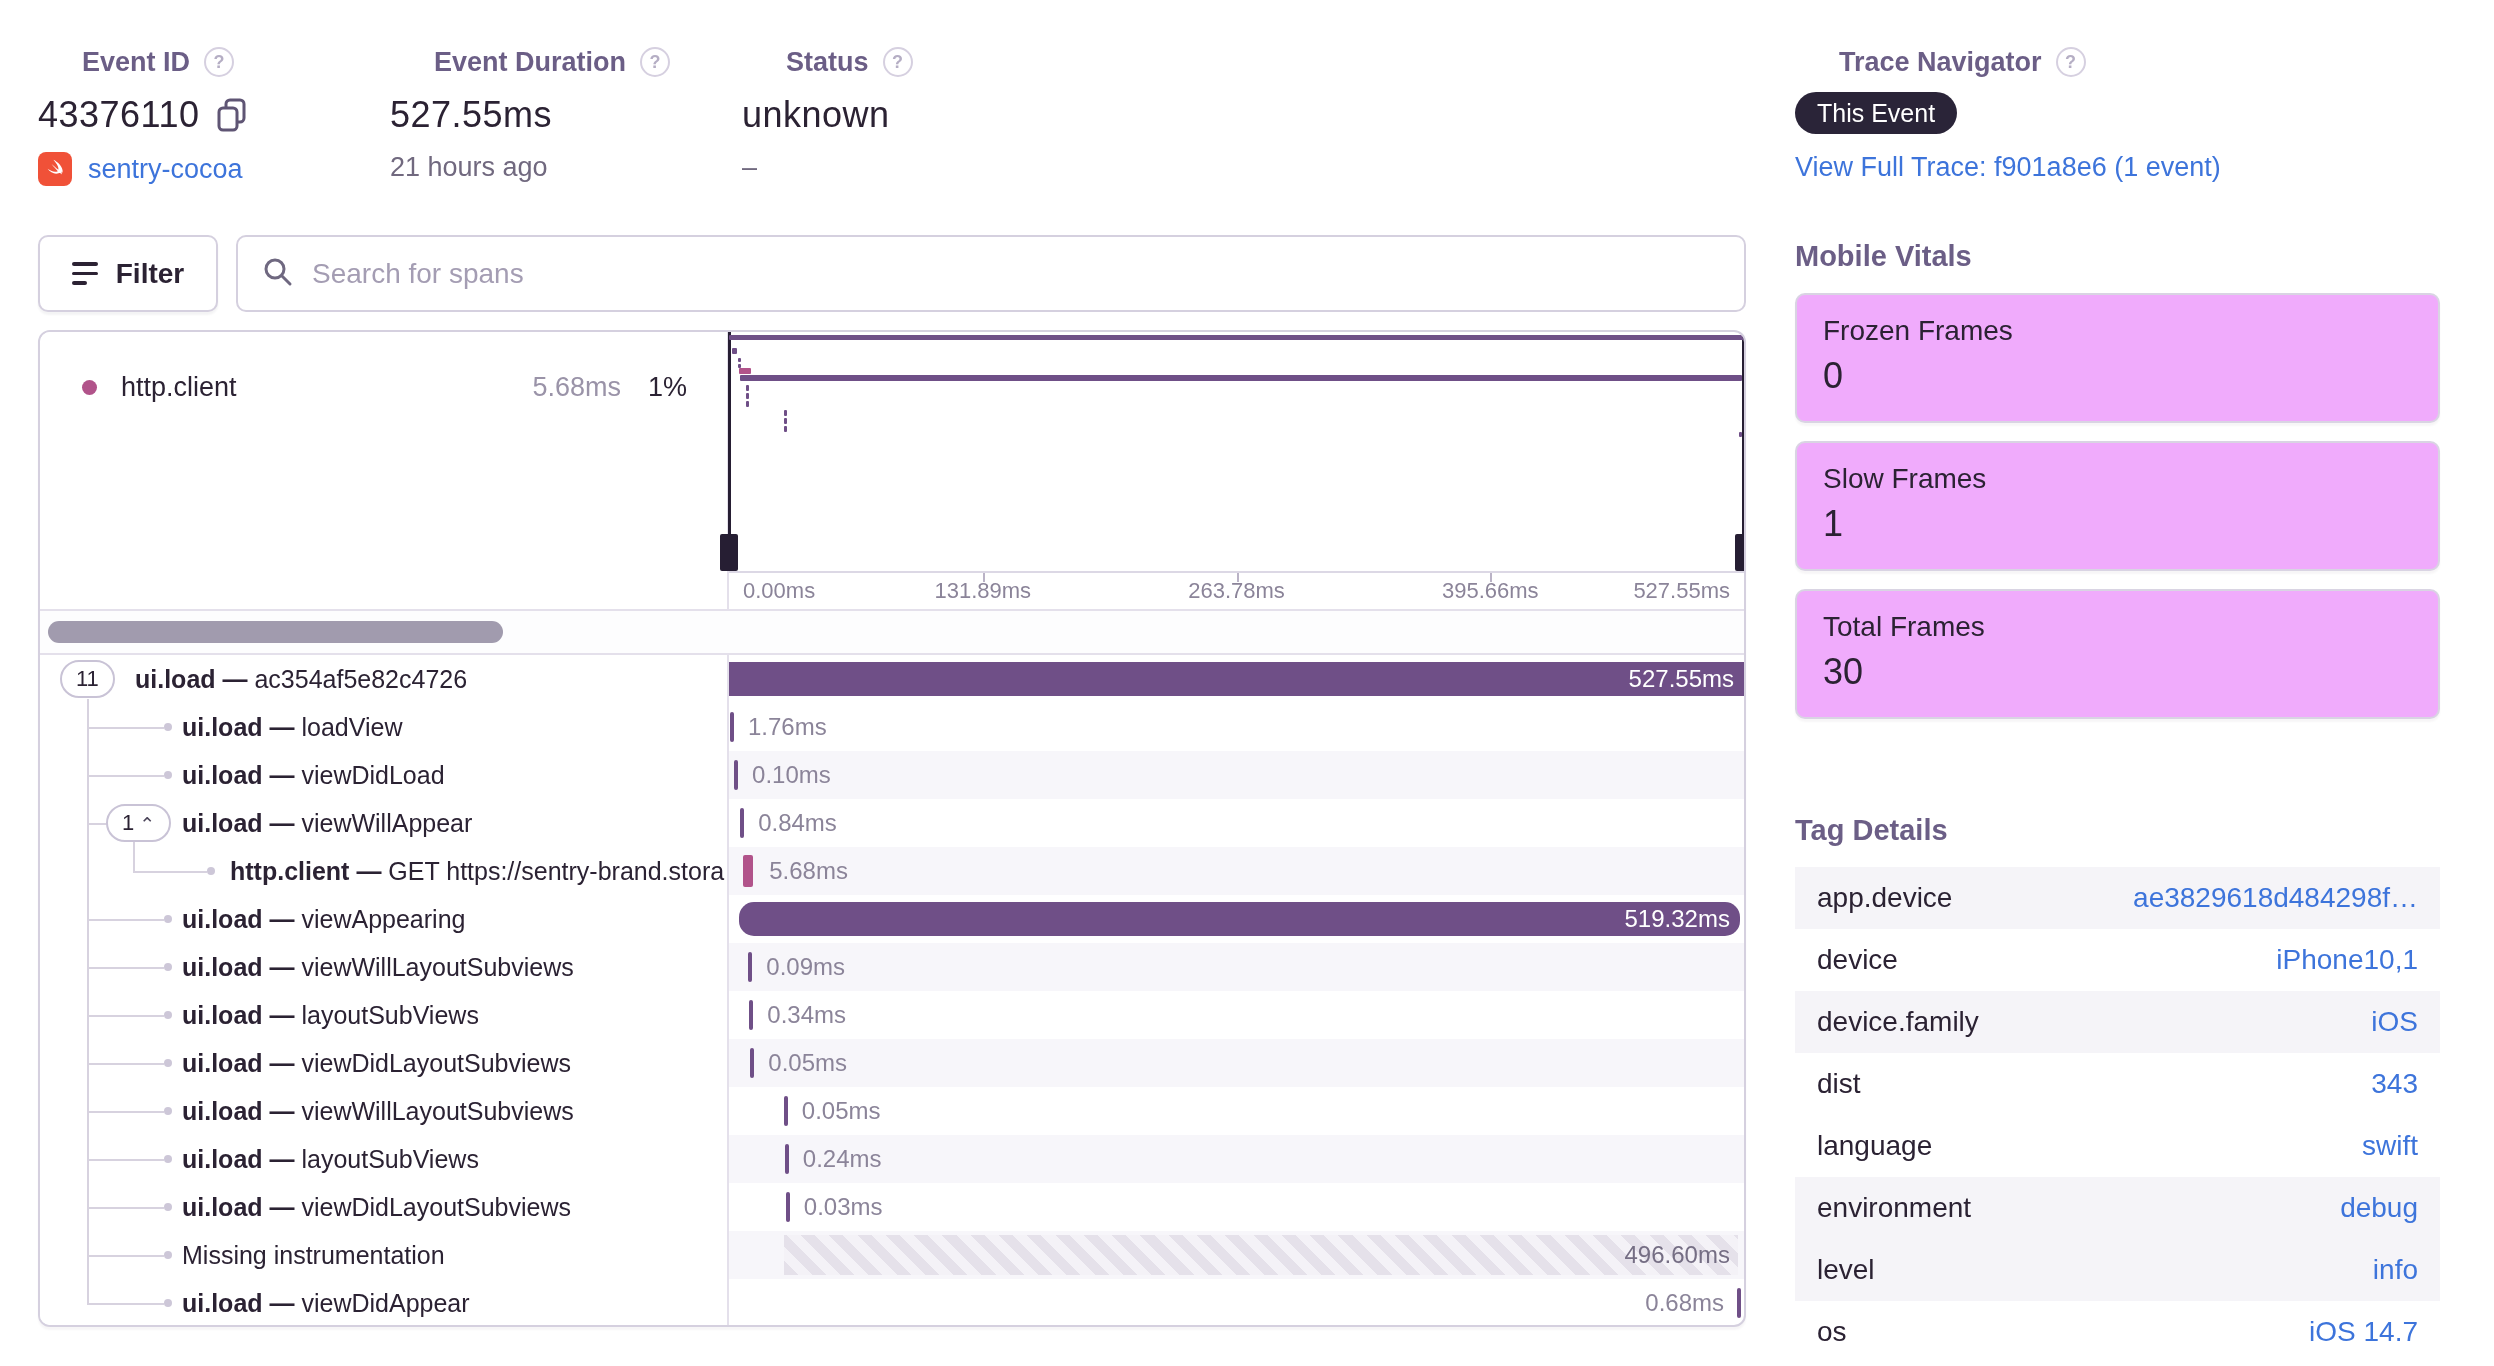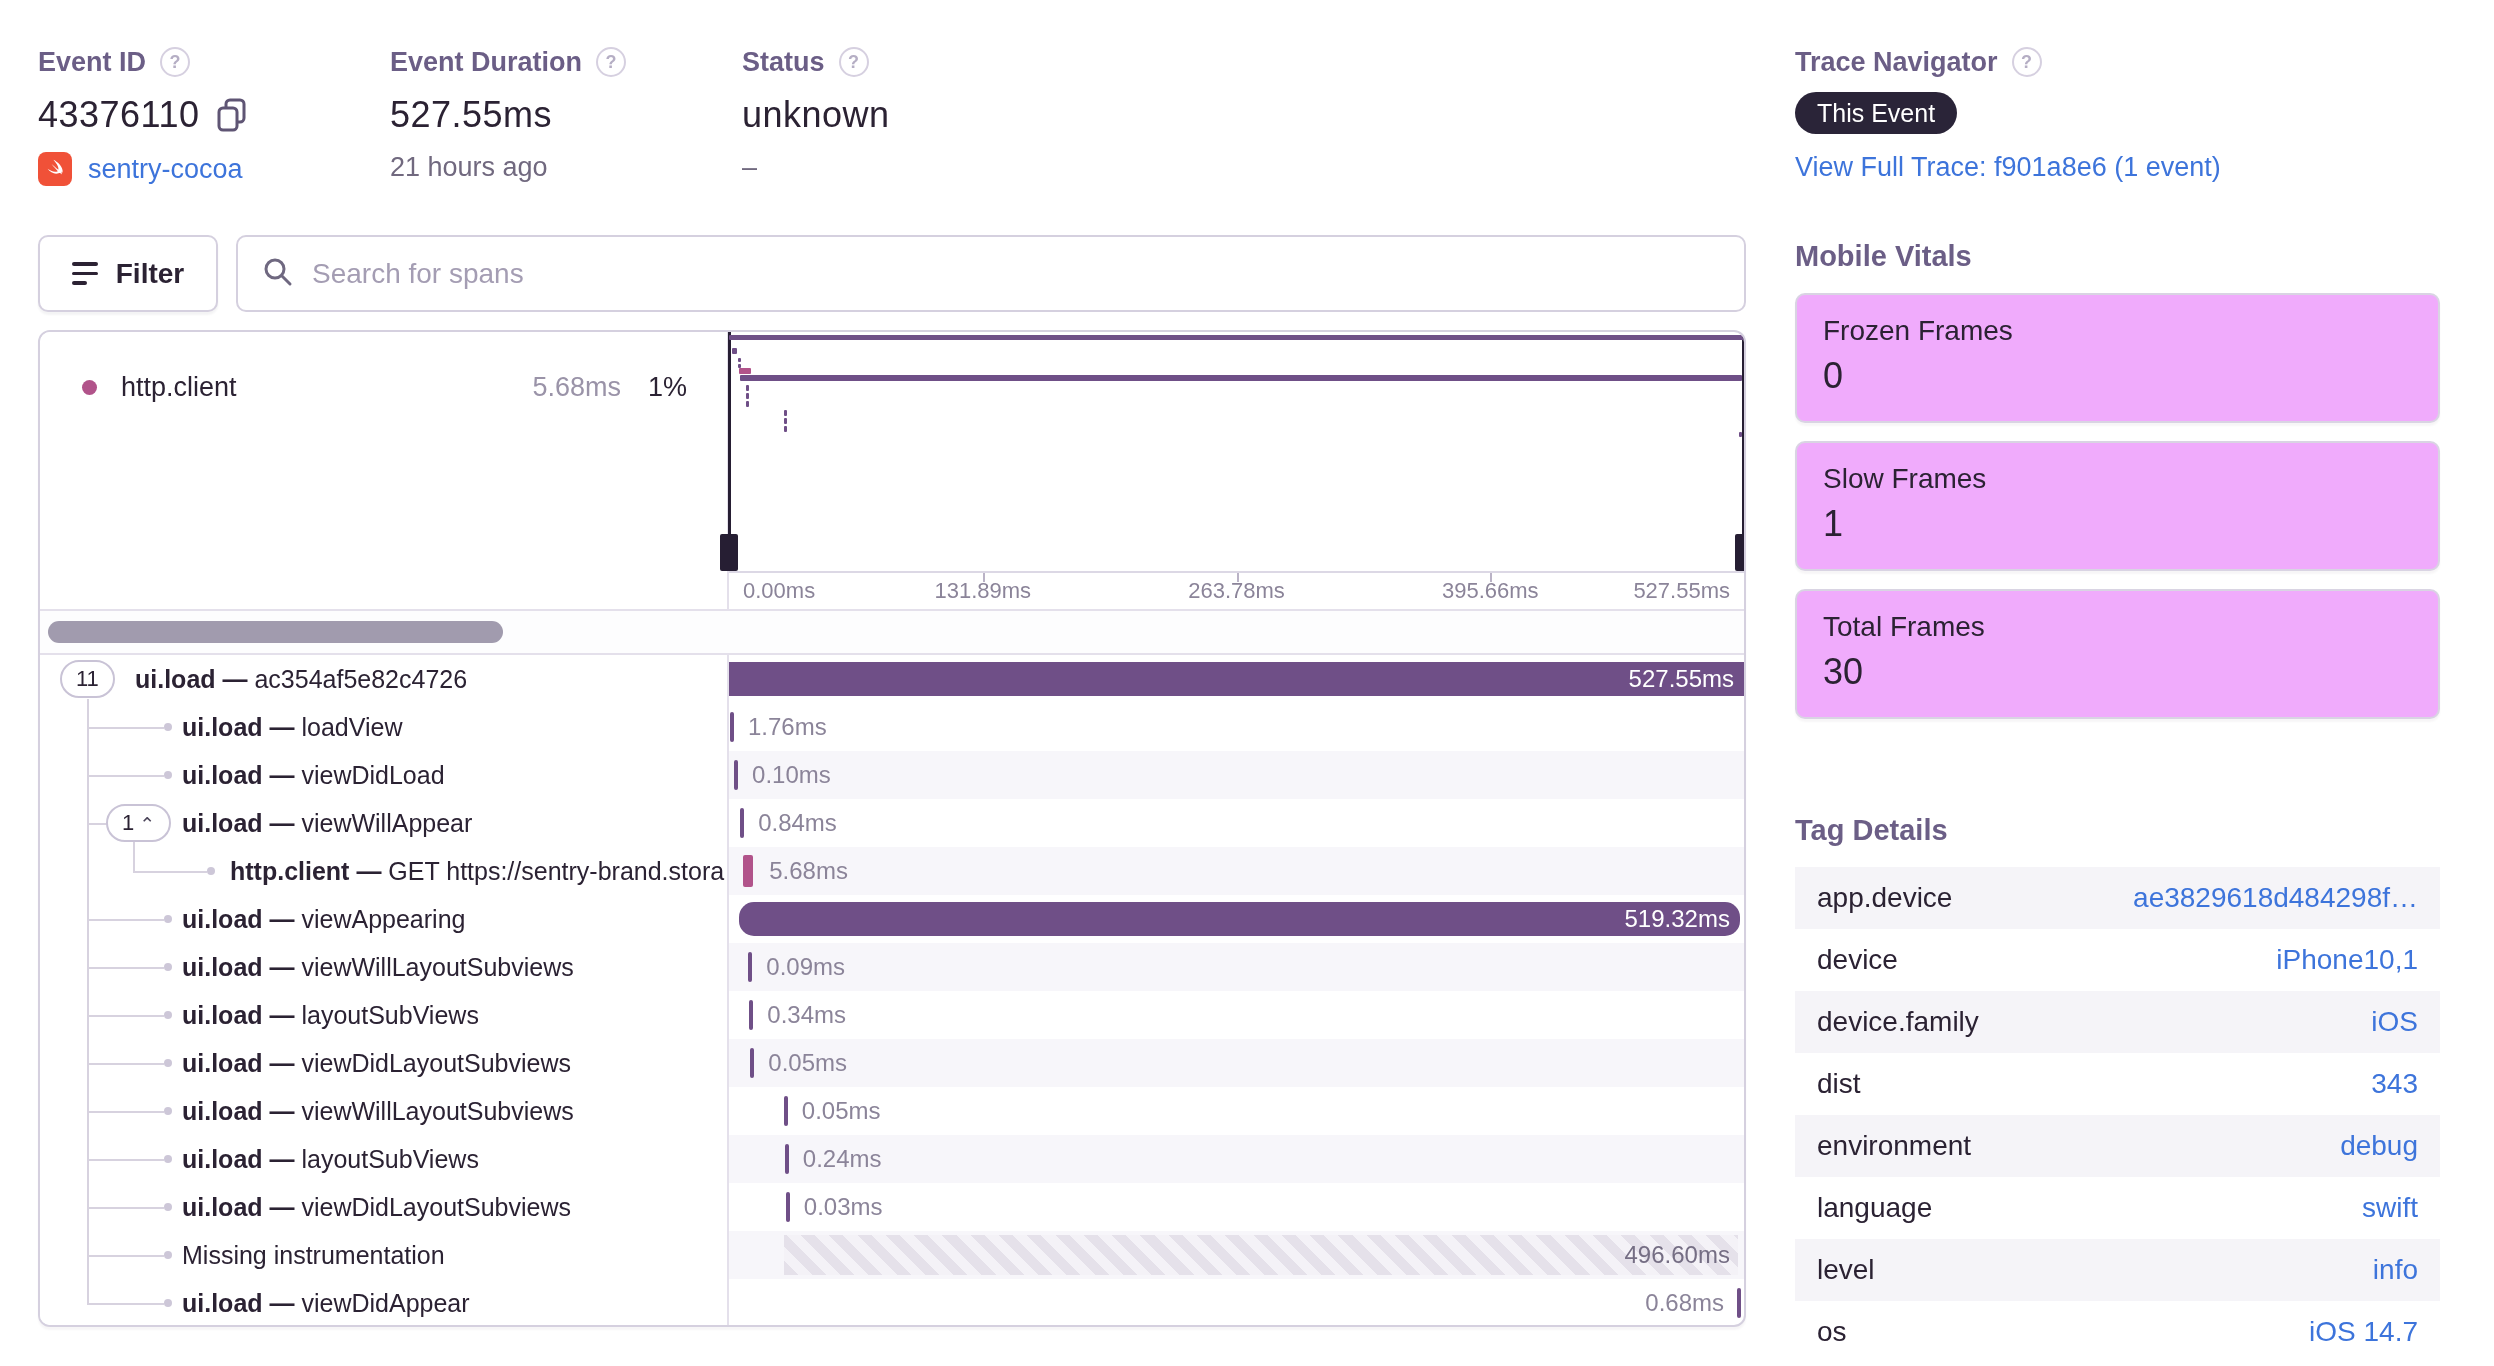--- a/index.html
+++ b/index.html
@@ -5,21 +5,21 @@
   * { margin:0; padding:0; box-sizing:border-box; }
   html,body { width:2494px; height:1366px; }
   body {
     font-family:"Liberation Sans", sans-serif;
     background:#ffffff; color:#2b2233;
     position:relative; overflow:hidden;
   }
 
   
   .meta-col { position:absolute; top:44px; }
-  .meta-label-row { display:flex; align-items:center; gap:14px; height:36px; }
+  .meta-label-row { display:flex; align-items:center; gap:14px; height:36px;margin-left:44px; }
   .meta-label { font-size:27px; font-weight:700; color:#6b5e86; }
   .help-icon {
     width:30px; height:30px; border-radius:50%;
     border:2.5px solid #d6d0e0; color:#b5aec4;
     font-size:18px; font-weight:700;
     display:flex; align-items:center; justify-content:center;
   }
   .meta-value-row { display:flex; align-items:center; gap:16px; margin-top:14px; }
   .meta-value { font-size:36px; font-weight:500; color:#2b2233; letter-spacing:0.5px; }
   .meta-sub-row { display:flex; align-items:center; gap:16px; margin-top:16px; }
@@ -459,28 +459,28 @@
       <span class="tag-value">iPhone10,1</span>
     </div>
     <div class="tag-row striped">
       <span class="tag-key">device.family</span>
       <span class="tag-value">iOS</span>
     </div>
     <div class="tag-row">
       <span class="tag-key">dist</span>
       <span class="tag-value">343</span>
     </div>
+    <div class="tag-row">
+      <span class="tag-key">language</span>
+      <span class="tag-value">swift</span>
+    </div>
     <div class="tag-row striped">
       <span class="tag-key">environment</span>
       <span class="tag-value">debug</span>
     </div>
-    <div class="tag-row">
-      <span class="tag-key">language</span>
-      <span class="tag-value">swift</span>
-    </div>
     <div class="tag-row striped">
       <span class="tag-key">level</span>
       <span class="tag-value">info</span>
     </div>
     <div class="tag-row">
       <span class="tag-key">os</span>
       <span class="tag-value">iOS 14.7</span>
     </div>
   </div>
 

